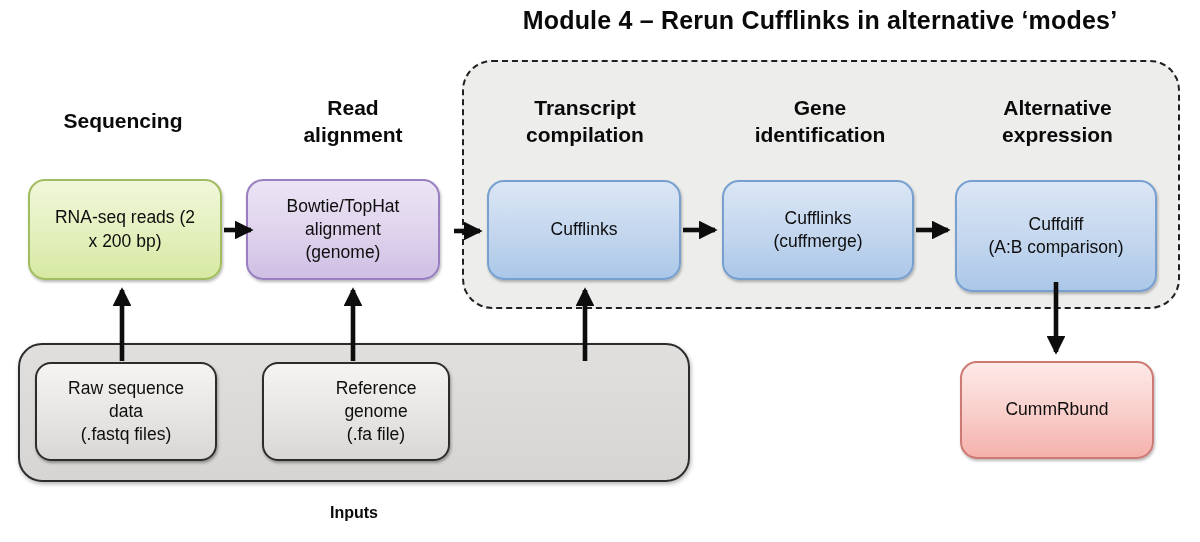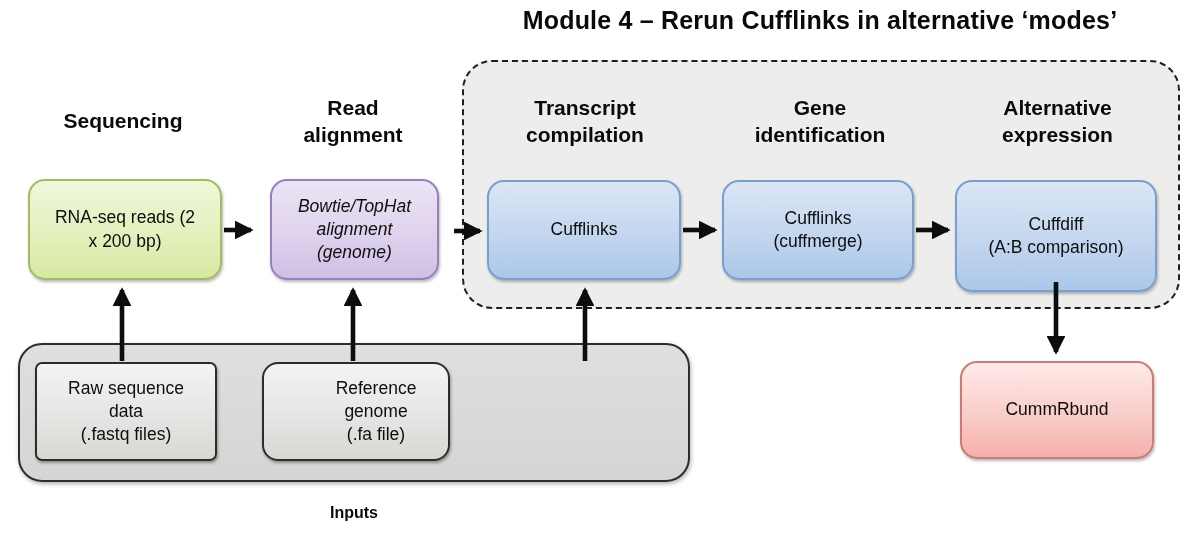--- a/index.html
+++ b/index.html
@@ -45,24 +45,23 @@
     white-space:pre-line;
     box-shadow:1px 2px 3px rgba(0,0,0,0.28);
     color:#0e0e0e;
   }
   .node-green{
     left:28px;top:179px;width:194px;height:101px;
     background:linear-gradient(180deg,#f0f7da 0%,#e3f0bd 55%,#d6e9a2 100%);
     border:2px solid #a2bc62;
   }
   .node-purple{
-    left:270px;top:179px;width:169px;height:101px;
+    left:246px;top:179px;width:194px;height:101px;
     background:linear-gradient(180deg,#ece5f5 0%,#ded2ec 55%,#cfbfe4 100%);
     border:2px solid #997fc0;
-    font-style:italic;
   }
   .node-blue{
     background:linear-gradient(180deg,#dbe6f5 0%,#c3d6ee 55%,#abc7e8 100%);
     border:2px solid #779fcf;
   }
   .node-cufflinks{left:487px;top:180px;width:194px;height:100px;}
   .node-cuffmerge{left:722px;top:180px;width:192px;height:100px;}
   .node-cuffdiff{left:955px;top:180px;width:202px;height:112px;}
   .node-pink{
     left:960px;top:361px;width:194px;height:98px;
@@ -77,21 +76,21 @@
     border-radius:24px;
     box-sizing:border-box;
     box-shadow:1px 2px 4px rgba(0,0,0,0.3);
   }
   .node-gray{
     background:linear-gradient(180deg,#f5f4f2 0%,#e6e5e3 55%,#d8d7d4 100%);
     border:2.5px solid #2c2c2c;
     border-radius:16px;
     box-shadow:1px 2px 3px rgba(0,0,0,0.35);
   }
-  .node-raw{left:35px;top:362px;width:182px;height:99px;border-radius:7px;}
+  .node-raw{left:35px;top:362px;width:182px;height:99px;}
   .node-ref{left:262px;top:362px;width:188px;height:99px;padding-left:40px;}
   .node-gtf{left:488px;top:362px;width:194px;height:99px;}
   .inputs-label{
     position:absolute;left:254px;top:504px;width:200px;
     text-align:center;font-size:16px;font-weight:bold;color:#0a0a0a;
   }
   .arrows{
     position:absolute;left:0;top:0;width:1200px;height:542px;
     pointer-events:none;
   }

